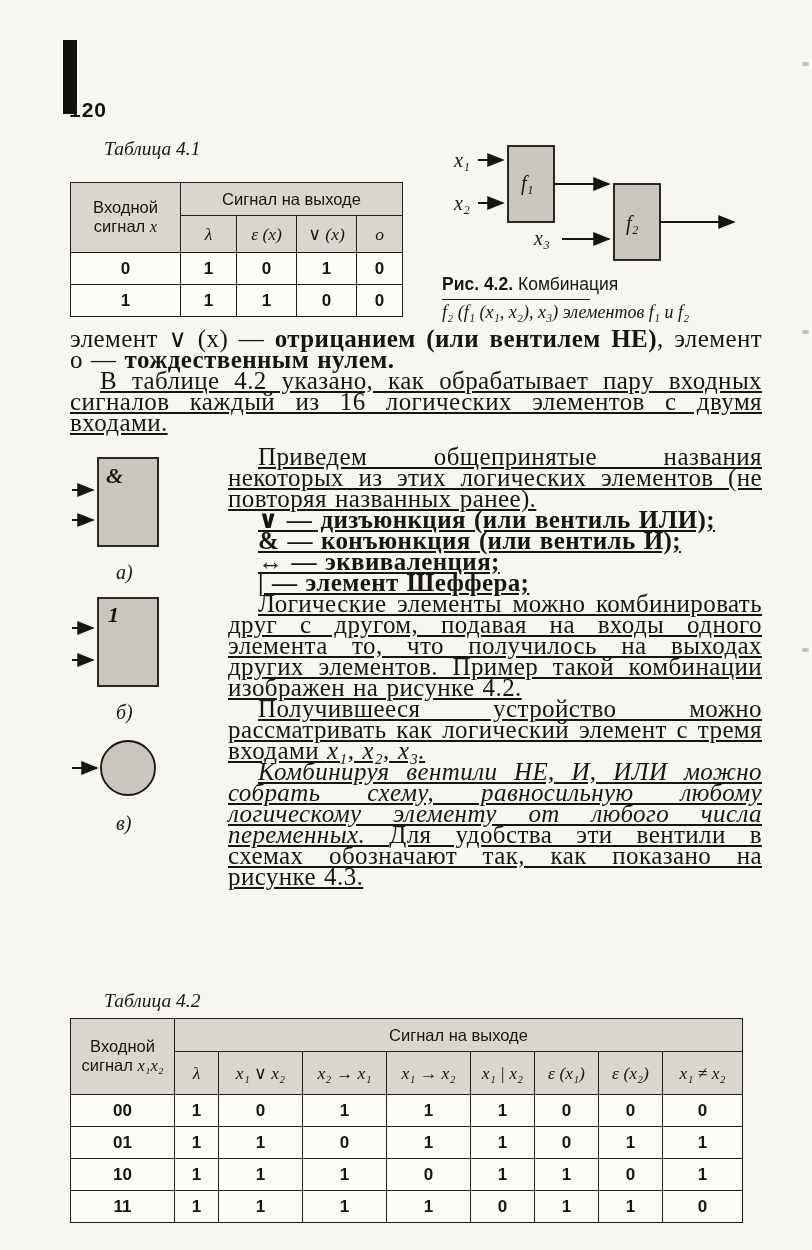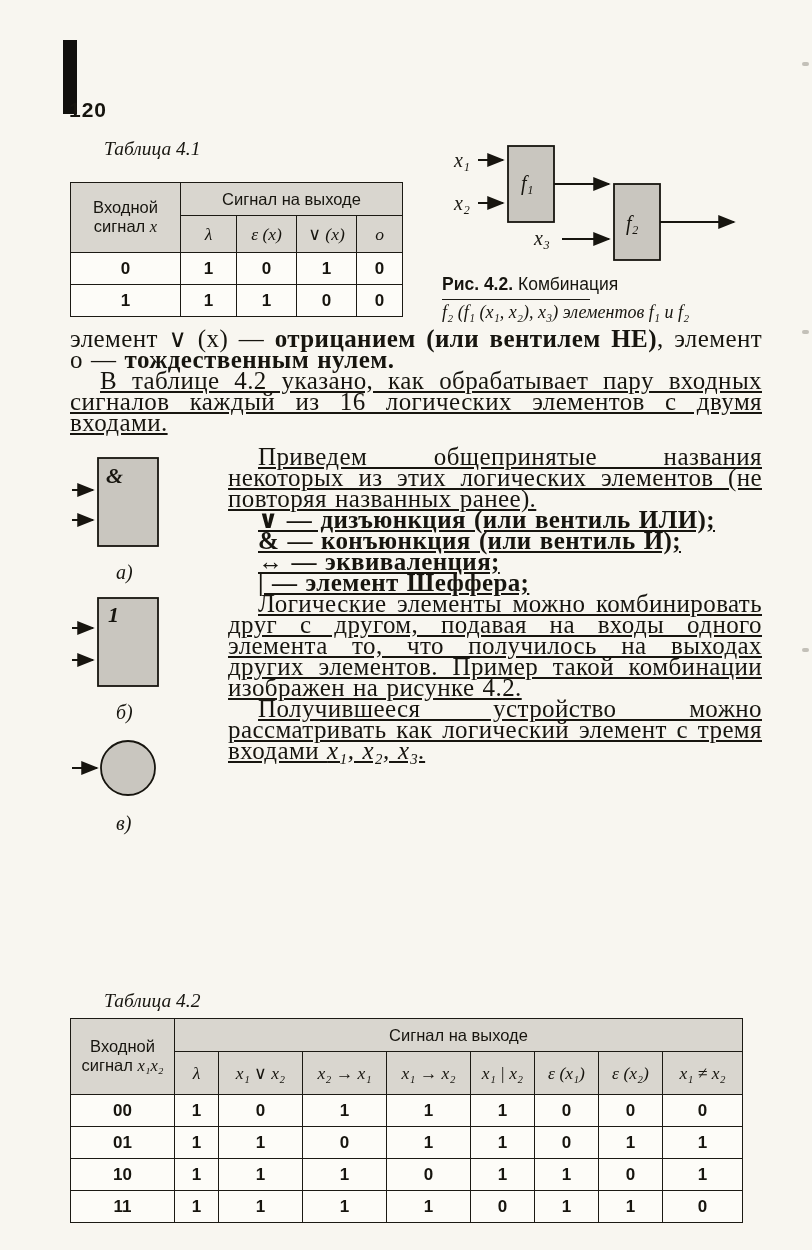--- a/index.html
+++ b/index.html
@@ -163,20 +163,21 @@
     </div>
 
     <div class="col-right body-text">
       <p class="para ind">Приведем общепринятые названия некоторых из этих логических элементов (не повторяя названных ранее).</p>
       <p class="para ind bold">∨ — дизъюнкция (или вентиль ИЛИ);</p>
       <p class="para ind bold">&amp; — конъюнкция (или вентиль И);</p>
       <p class="para ind bold">↔ — эквиваленция;</p>
       <p class="para ind bold">| — элемент Шеффера;</p>
       <p class="para ind">Логические элементы можно комбинировать друг с другом, подавая на входы одного элемента то, что получилось на выходах других элементов. Пример такой комбинации изображен на рисунке 4.2.</p>
       <p class="para ind"><span>Получившееся устройство можно рассматривать как логический элемент с тремя входами </span><span class="math">x₁, x₂, x₃.</span></p>
+      <p class="para ind"><span class="italic">Комбинируя вентили НЕ, И, ИЛИ можно собрать схему, равносильную любому логическому элементу от любого числа переменных.</span> <span>Для удобства эти вентили в схемах обозначают так, как показано на рисунке 4.3.</span></p>
     </div>
   </div>
 
   <div class="tbl-caption t42-caption">Таблица 4.2</div>
   <div class="t42-wrap">
     <table class="dtable t42">
       <colgroup>
         <col style="width:104px">
           <col style="width:44px">
           <col style="width:84px">

